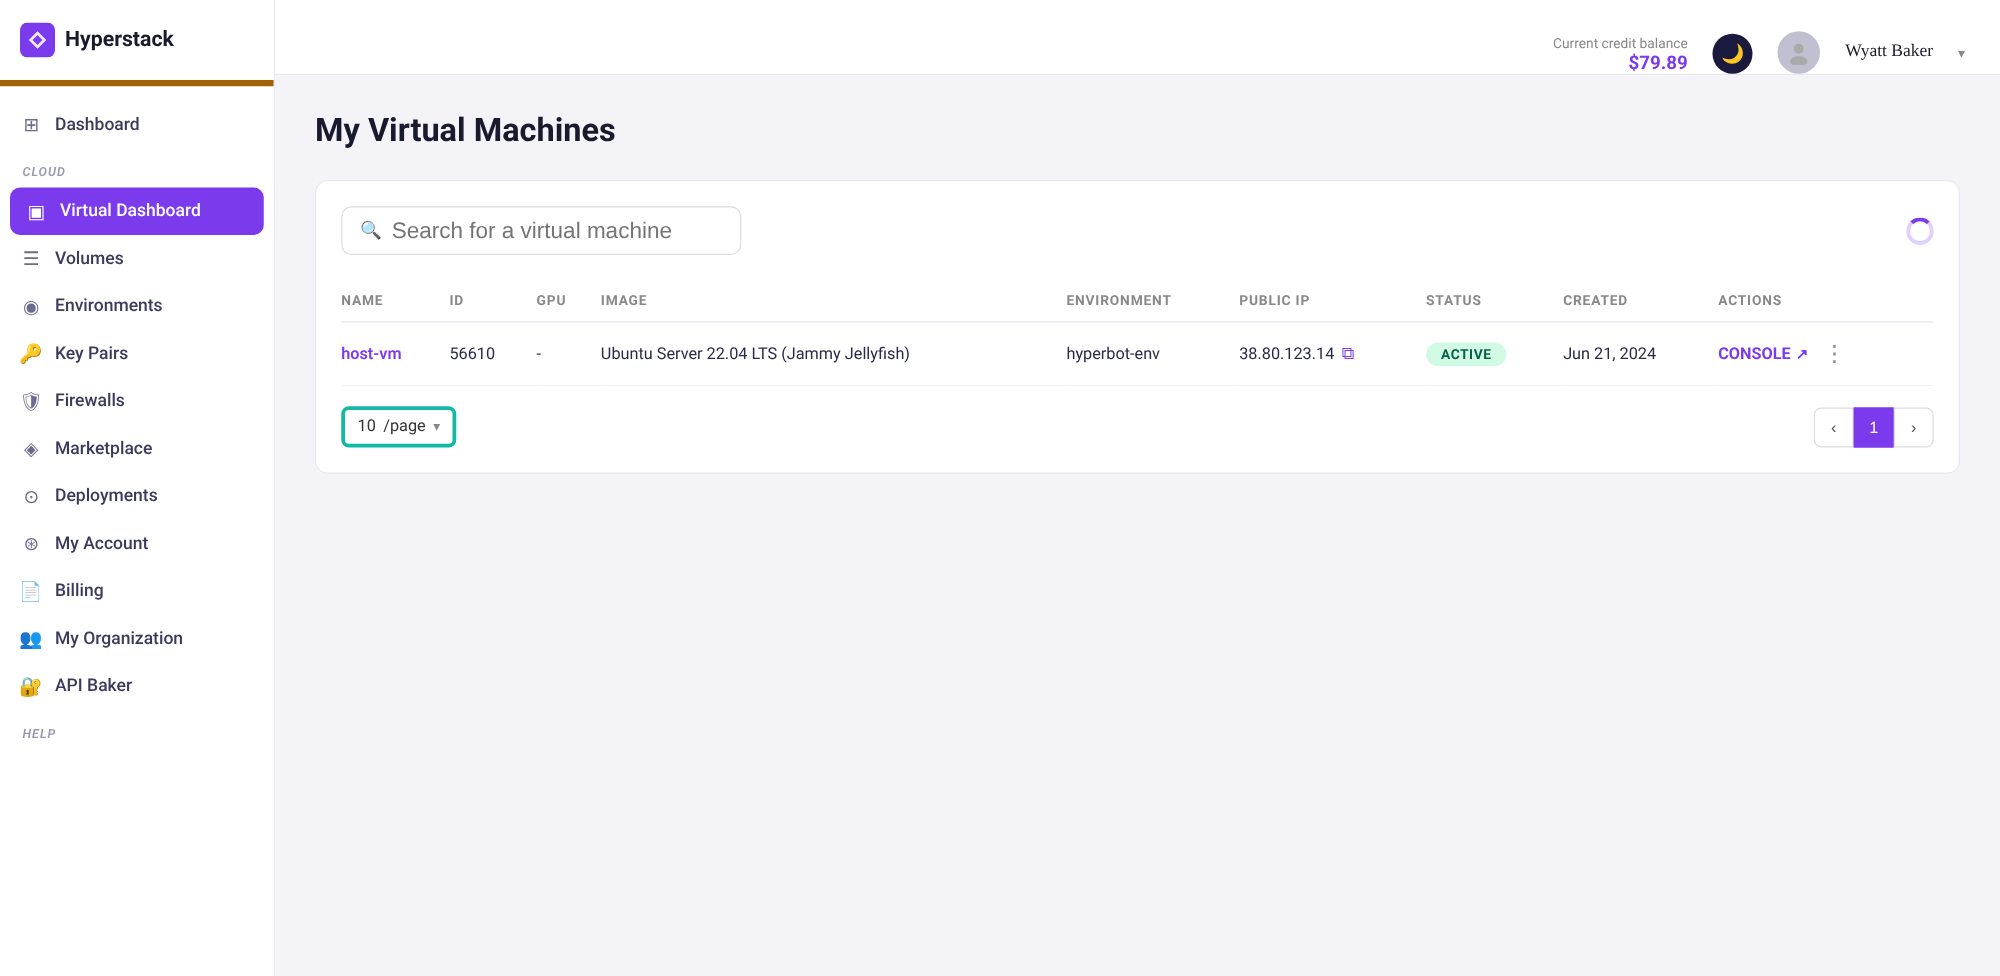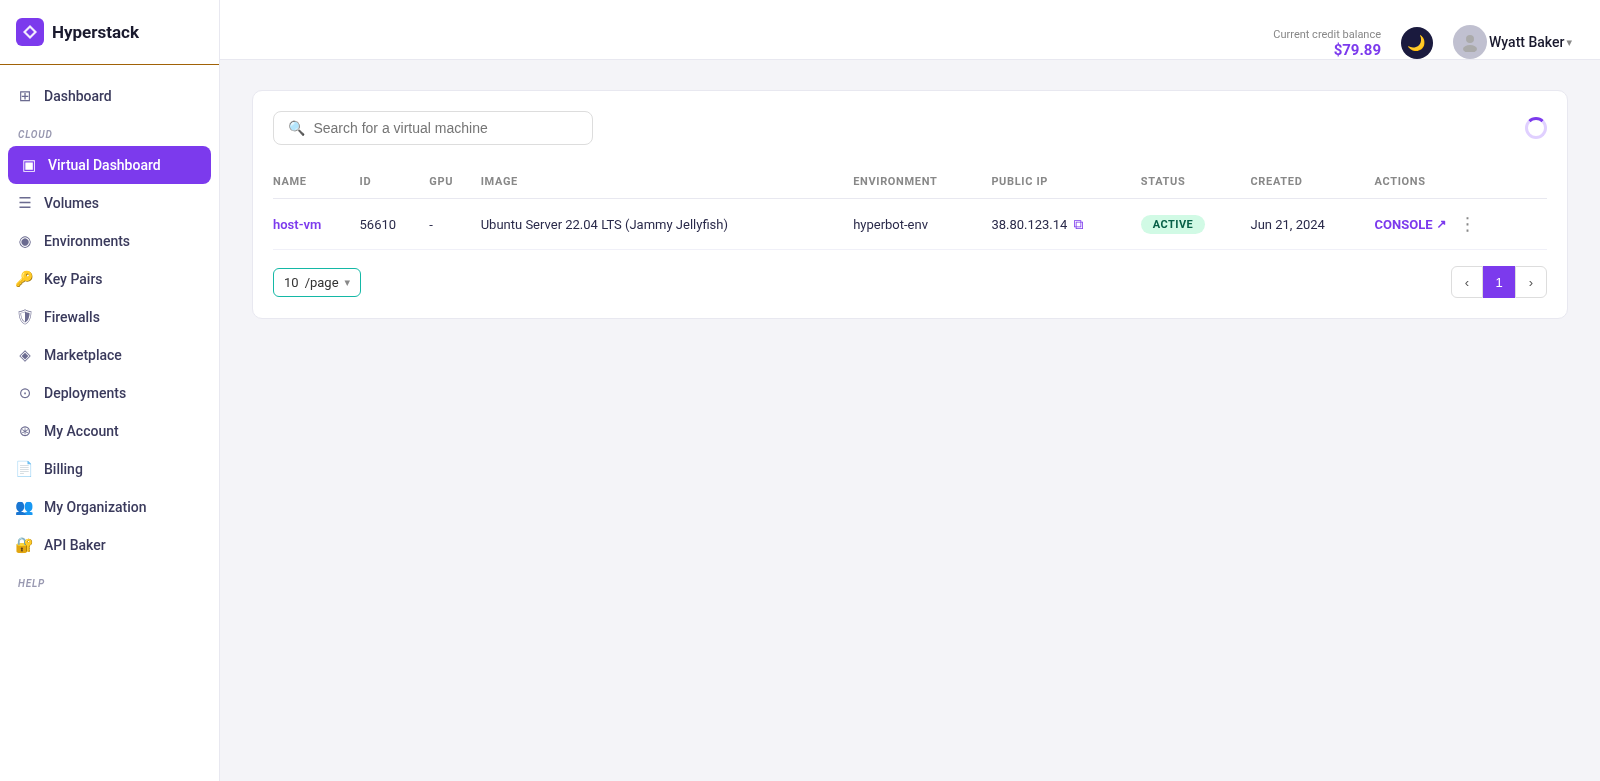--- a/index.html
+++ b/index.html
@@ -14,21 +14,21 @@
       display: flex;
       flex-direction: column;
       height: 100%;
       overflow-y: auto;
     }
     .sidebar-logo {
       display: flex;
       align-items: center;
       gap: 8px;
       padding: 18px 16px;
-      border-bottom: 1px solid #a16207;
+      border-bottom: 5px solid #a16207;
     }
     .logo-icon {
       width: 28px;
       height: 28px;
     }
     .logo-text {
       font-size: 17px;
       font-weight: 700;
       color: #1a1a2e;
     }
@@ -101,22 +101,23 @@
       width: 32px; height: 32px;
       border-radius: 50%;
       background: #1a1a3e;
       display: flex; align-items: center; justify-content: center;
       cursor: pointer;
       font-size: 15px;
     }
     .user-menu {
       display: flex;
       align-items: center;
-      gap: 2px;
-      cursor: pointer;
+      gap: 20px;
+      cursor: pointer;
+      font-family: Liberation Serif, serif;
     }
     .user-avatar {
       width: 34px; height: 34px;
       border-radius: 50%;
       background: #c0c0d0;
       display: flex; align-items: center; justify-content: center;
       font-size: 18px;
       color: #888;
     }
     .user-name { font-size: 14px; font-weight: 500; color: #1a1a2e; }
@@ -155,21 +156,21 @@
       gap: 8px;
       border: 1px solid #ddd;
       border-radius: 8px;
       padding: 8px 14px;
       width: 320px;
       background: #fff;
     }
     .search-box input {
       border: none;
       outline: none;
-      font-size: 14px;
+      font-size: 18px;
       color: #333;
       width: 100%;
       background: transparent;
     }
     .search-icon-sm { color: #aaa; font-size: 14px; }
     .deploy-btn {
       background: #7c3aed;
       color: #fff;
       border: none;
       border-radius: 8px;
@@ -254,21 +255,21 @@
     .pagination-bar {
       display: flex;
       align-items: center;
       justify-content: space-between;
       margin-top: 16px;
     }
     .per-page-select {
       display: flex;
       align-items: center;
       gap: 6px;
-      border: 1px solid #14b8a6;
+      border: 3px solid #14b8a6;
       border-radius: 6px;
       padding: 6px 10px;
       font-size: 13px;
       cursor: pointer;
       color: #333;
       background: #fff;
     }
     .pagination-controls {
       display: flex;
       align-items: center;
@@ -376,20 +377,21 @@
           <circle cx="10" cy="7" r="4" fill="#aaa"></circle>
           <ellipse cx="10" cy="17" rx="7" ry="4" fill="#aaa"></ellipse>
         </svg>
       </div>
       <span class="user-name">Wyatt Baker</span>
       <span class="chevron-icon">▾</span>
     </div>
   </header>
 
   <div class="content">
+    <h1 class="page-title">My Virtual Machines</h1>
 
     <div class="card">
 
       <div class="toolbar">
         <div class="search-box">
           <span class="search-icon-sm">🔍</span>
           <input type="text" placeholder="Search for a virtual machine" style="">
         </div>
         <div class="spinner-placeholder"></div>
       </div>

